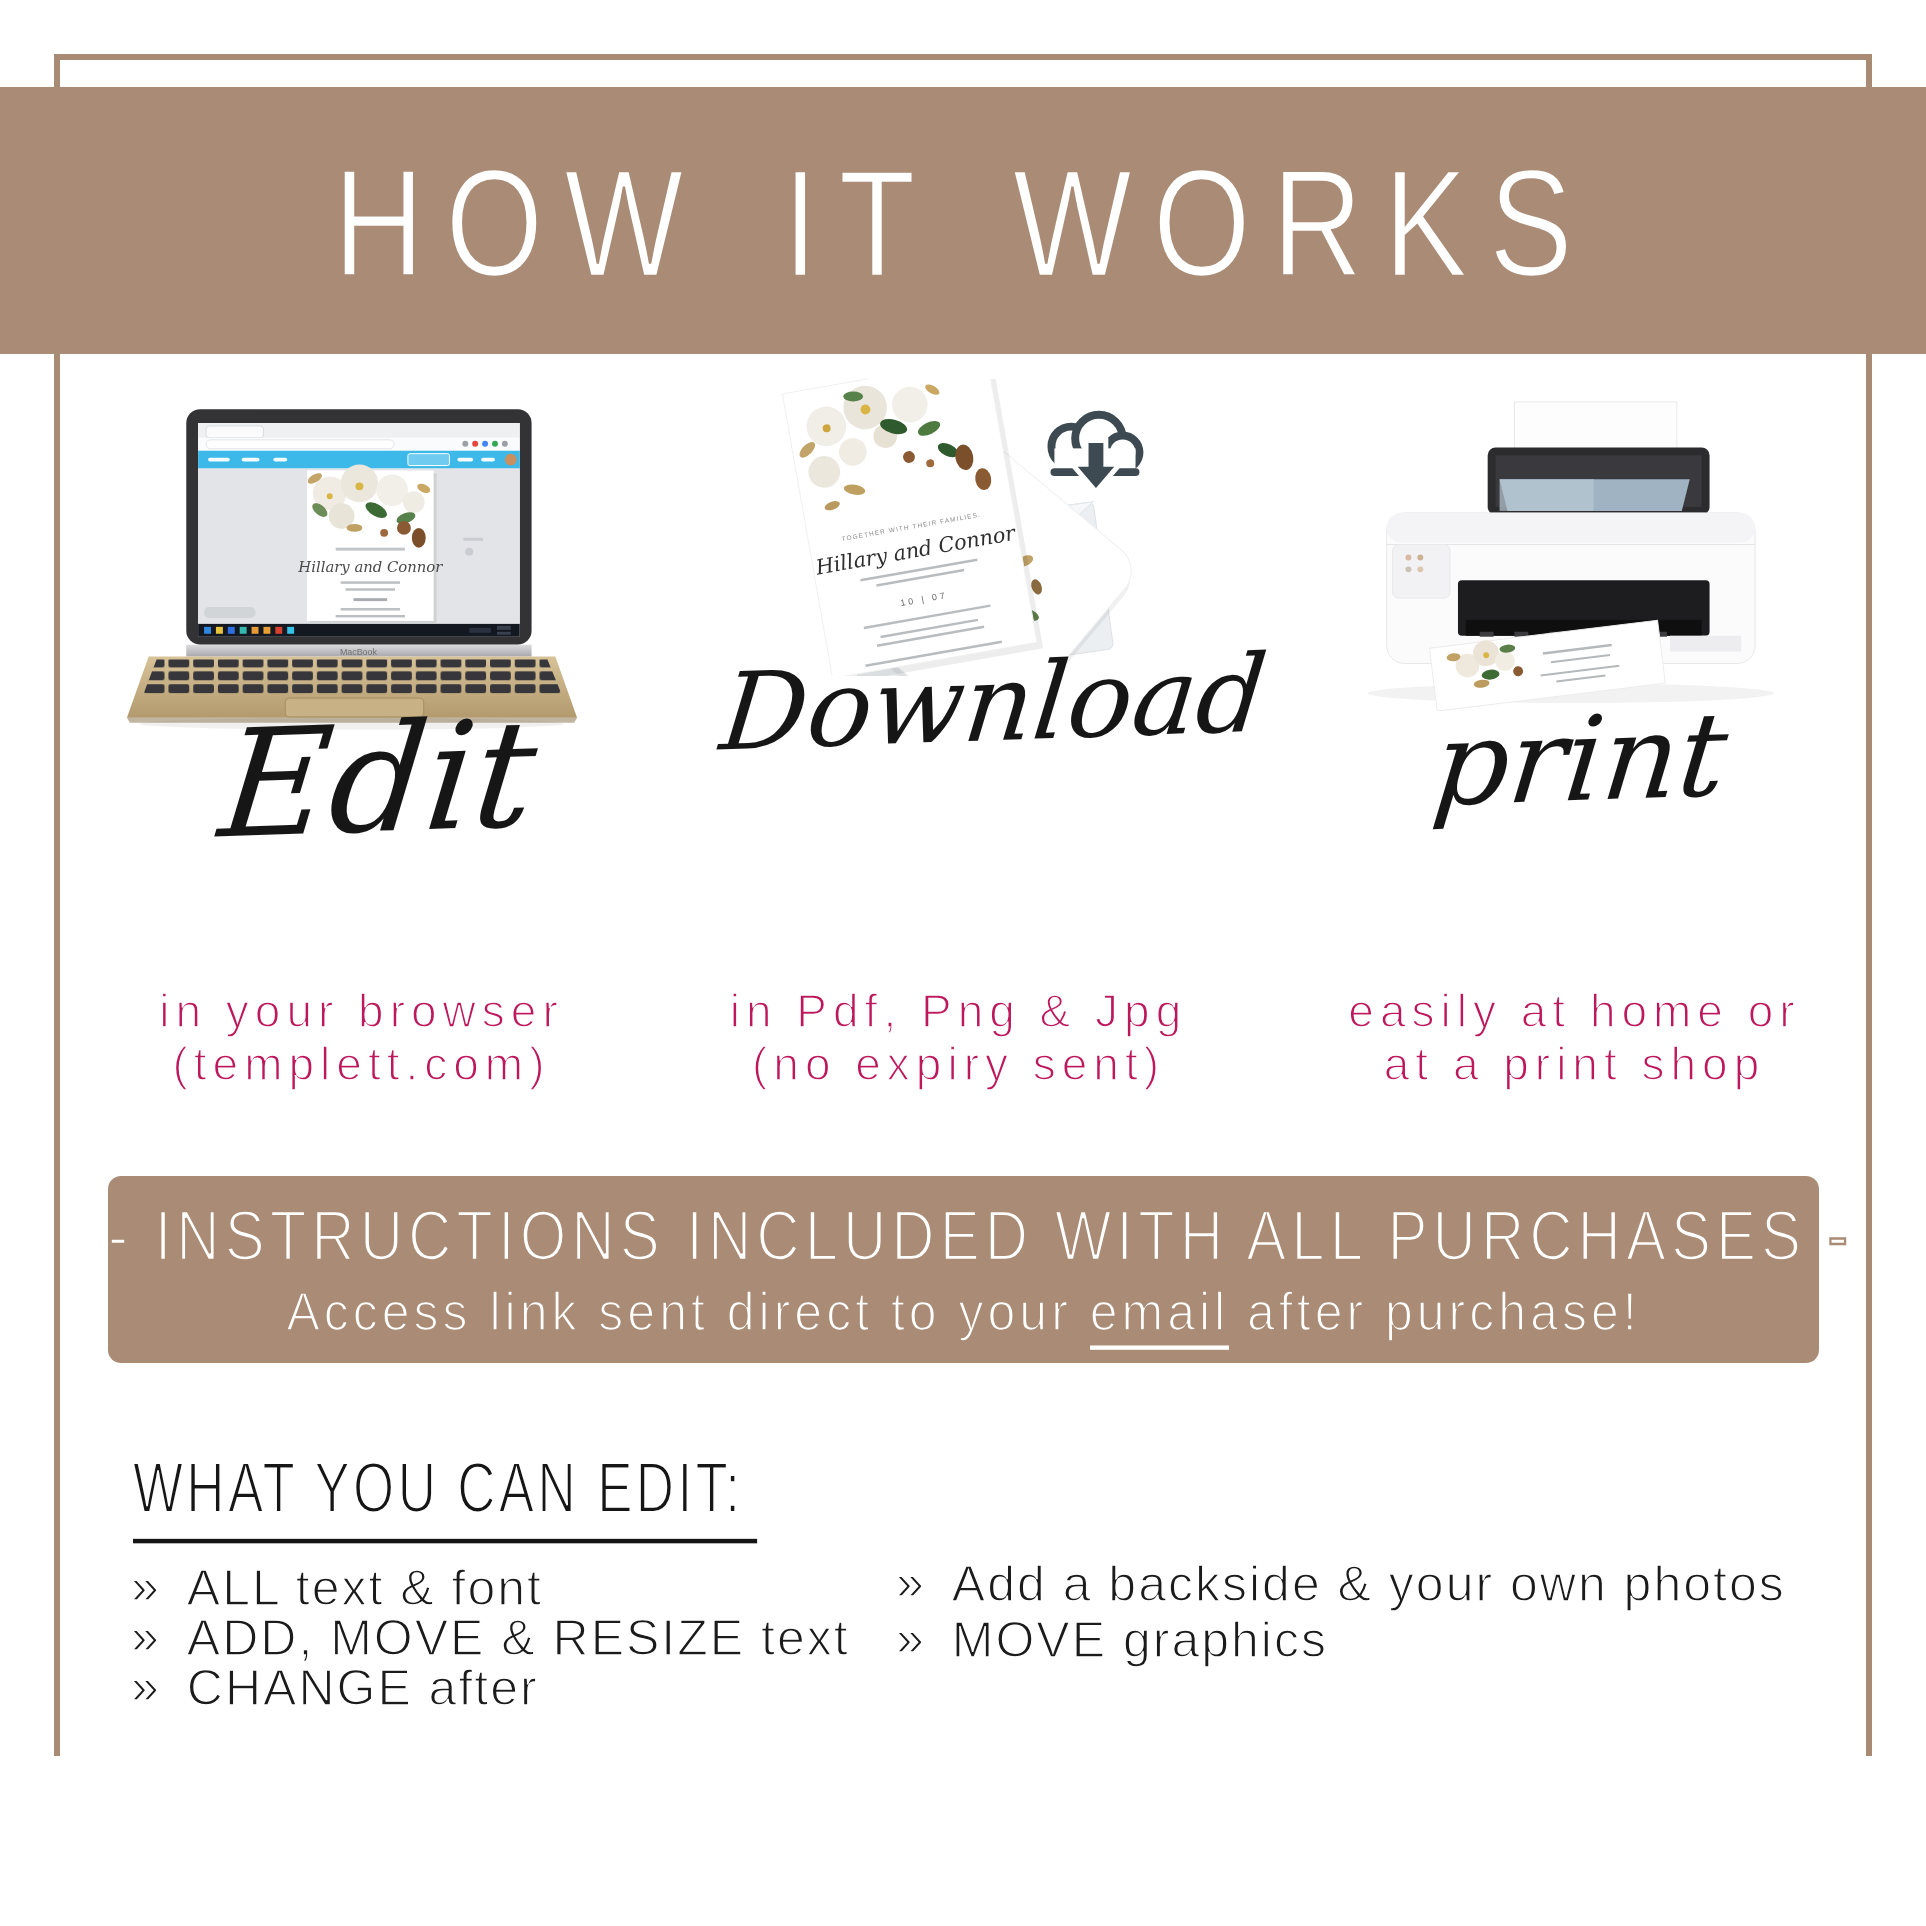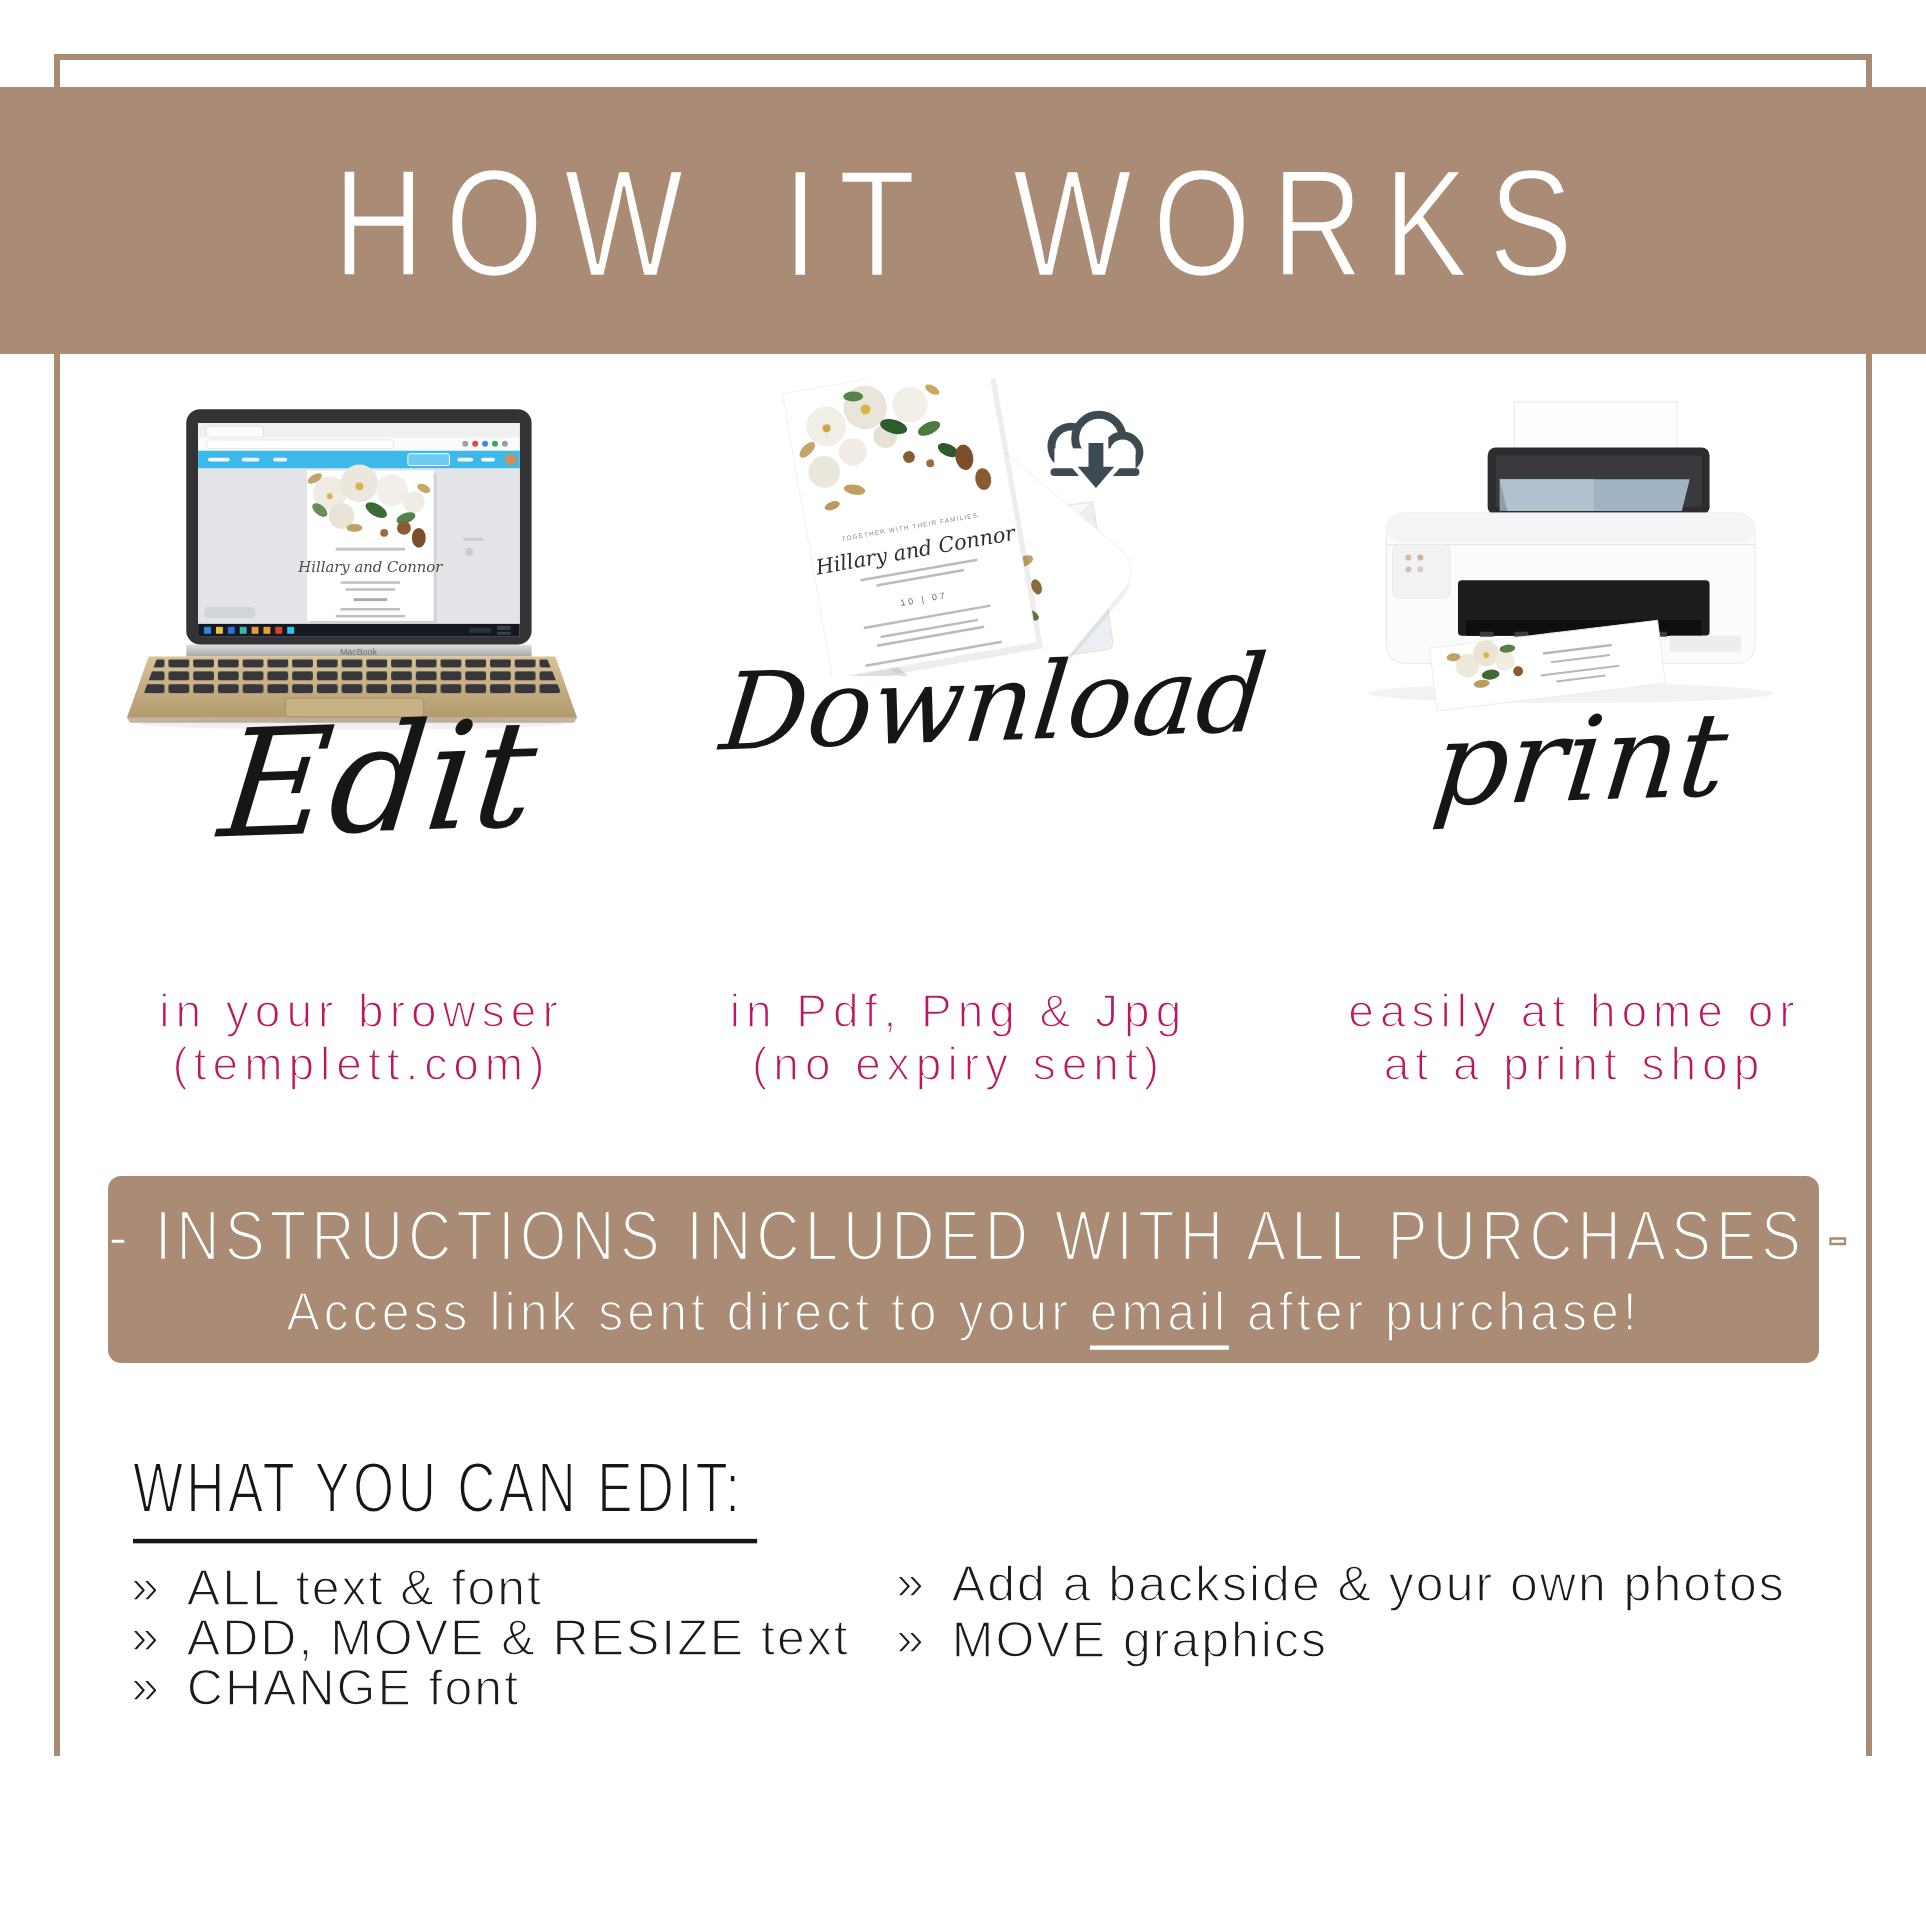--- a/index.html
+++ b/index.html
@@ -280,21 +280,21 @@
     <div class="mid-line2">
       <span>Access link sent direct to your </span><span class="u">email</span><span> after purchase!</span>
     </div>
   </div>
 
   <div class="edit-heading">WHAT YOU CAN EDIT:</div>
 
   <div class="bullet-list list-left">
     <div><span class="chev">»</span><span>ALL text &amp; font</span></div>
     <div><span class="chev">»</span><span>ADD, MOVE &amp; RESIZE text</span></div>
-    <div><span class="chev">»</span><span>CHANGE font</span></div>
+    <div><span class="chev">»</span><span>CHANGE after</span></div>
   </div>
 
   <div class="bullet-list list-right">
     <div><span class="chev">»</span><span>Add a backside &amp; your own photos</span></div>
     <div><span class="chev">»</span><span>MOVE graphics</span></div>
   </div>
 
 </div>
 
 

